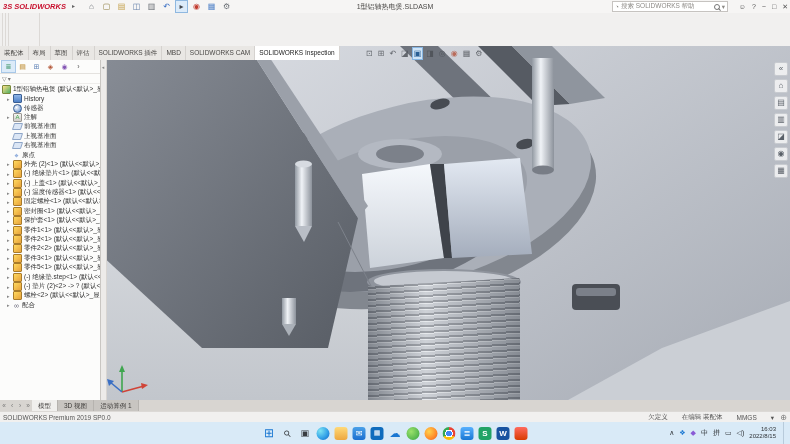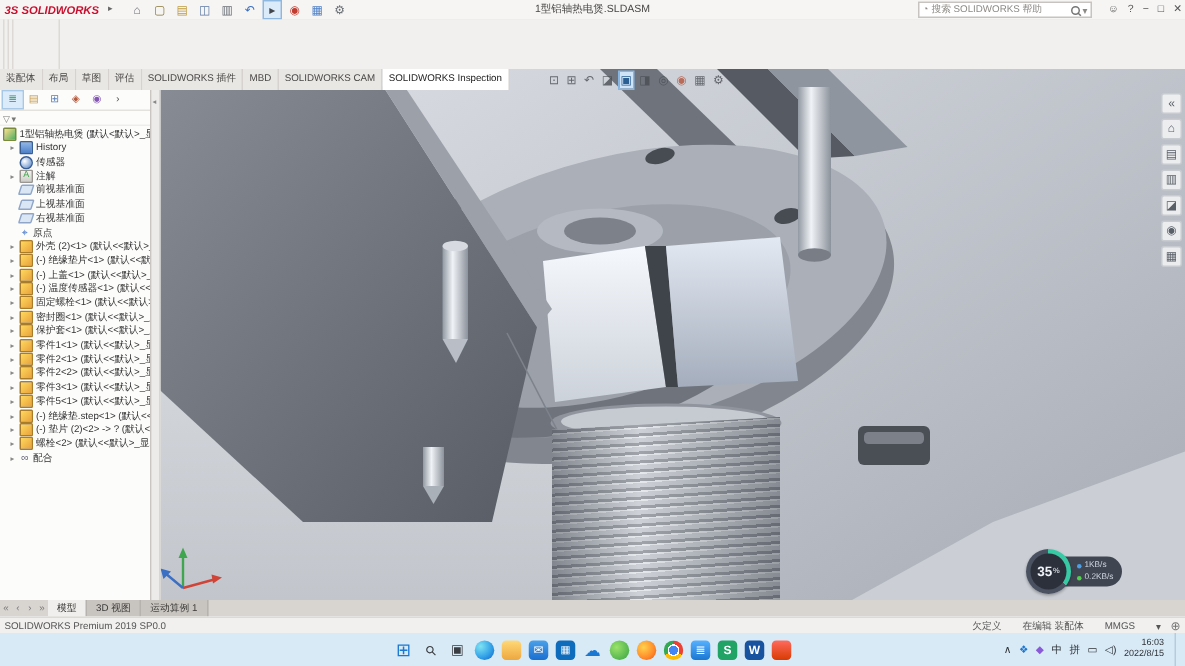--- a/index.html
+++ b/index.html
@@ -248,39 +248,20 @@
 
   <span class="tpicon">«</span>
       <span class="tpicon">⌂</span>
       <span class="tpicon">▤</span>
       <span class="tpicon">▥</span>
       <span class="tpicon">◪</span>
       <span class="tpicon">◉</span>
       <span class="tpicon">▦</span>
     </div>
 
-  <div class="netbadge">
-    <div class="ncirc">
-      <div class="ninner">
-        <span>35</span>
-          <span class="pct">%</span>
-      </div>
-    </div>
-    <div class="ntail">
-
-    <div class="nrow">
-          <span class="ndot" style="background:#4aa0e8"></span>
-          <span>1KB/s</span>
-        </div>
-        <div class="nrow">
-          <span class="ndot" style="background:#4fd24a"></span>
-          <span>0.2KB/s</span>
-        </div>
-      </div>
-  </div>
 
   <div class="tabstrip">
 
   <span class="rtab">装配体</span>
       <span class="rtab">布局</span>
       <span class="rtab">草图</span>
       <span class="rtab">评估</span>
       <span class="rtab">SOLIDWORKS 插件</span>
       <span class="rtab">MBD</span>
       <span class="rtab">SOLIDWORKS CAM</span>

